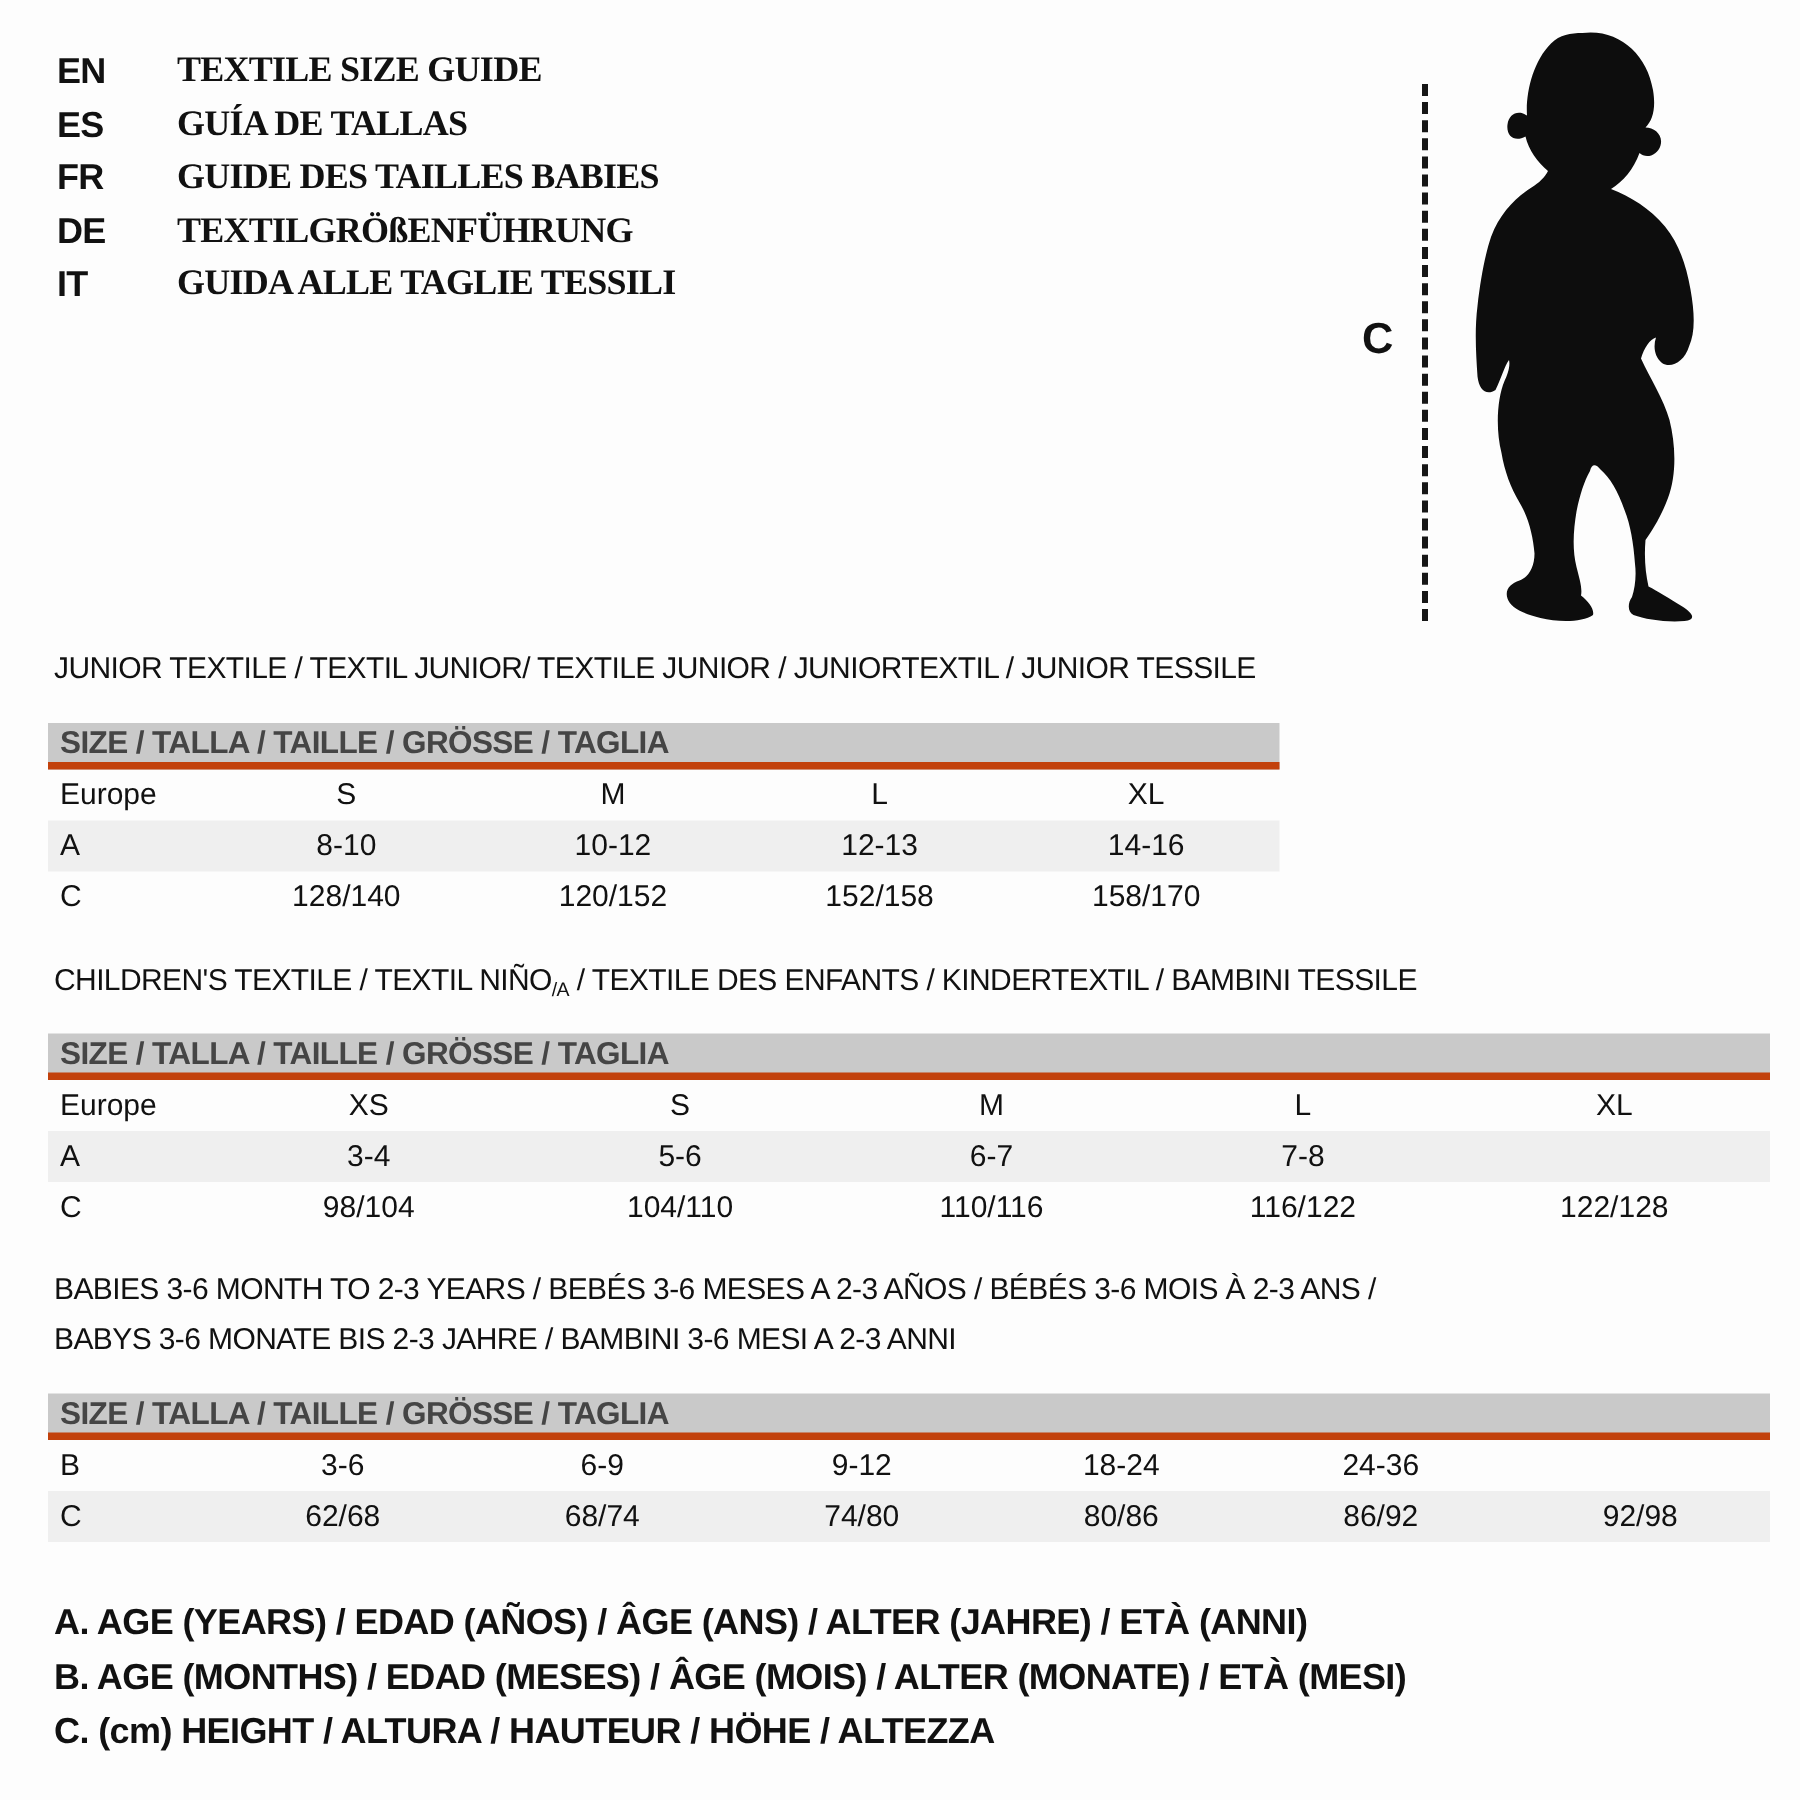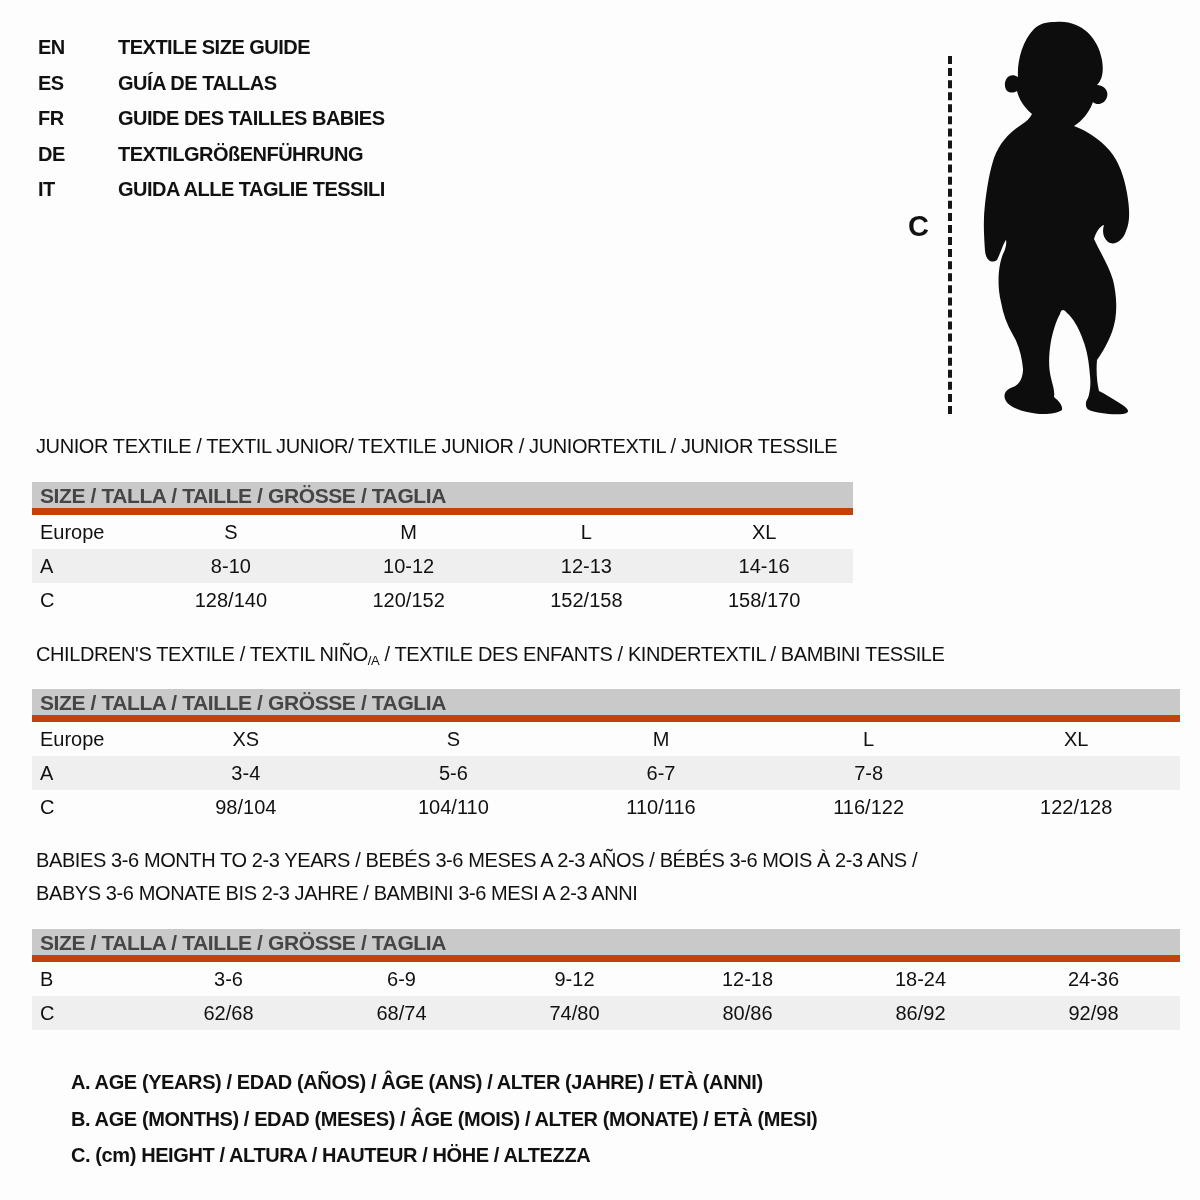--- a/index.html
+++ b/index.html
@@ -8,59 +8,59 @@
     background:#fdfdfd;
     font-family:"Liberation Sans", sans-serif;
     color:#111;
     position:relative;
     overflow:hidden;
   }
   .abs { position:absolute; }
 
   
   .lang-block { left:38px; top:30px; }
-  .lang-row { display:flex; font-weight:bold; font-size:20px; line-height:35.5px; letter-spacing:-0.5px; }
+  .lang-row { display:flex; font-weight:bold; font-size:24px; line-height:35.5px; letter-spacing:-0.5px; }
   .lang-code { width:80px; flex:0 0 80px; }
-  .lang-label { white-space:nowrap; }
+  .lang-label { white-space:nowrap;font-family:Liberation Serif, serif; }
 
   
   .height-line { left:948px; top:56px; height:358px; width:0; border-left:4px dashed #161616; }
   .c-label { left:908px; top:210px; font-size:29px; font-weight:bold; }
   .figure-svg { left:963px; top:14px; }
 
   
   .section-title { position:absolute; font-size:20px; font-weight:normal; letter-spacing:-0.4px; white-space:nowrap; line-height:24px; }
   .section-title .sub { font-size:13px; vertical-align:-4px; }
   #junior-title   { left:36px; top:434px; }
   #children-title { left:36px; top:642px; }
   #babies-title   { left:36px; top:844px; line-height:33px; }
 
   
   .size-table { position:absolute; font-size:20px; }
   .thead {
     background:#c9c9c9;
-    border-bottom:7px solid #c2410c;
+    border-bottom:5px solid #c2410c;
     color:#454545;
     font-weight:bold;
     font-size:21px;
     letter-spacing:-0.4px;
     height:26px; line-height:27px;
     padding-left:8px;
   }
   .trow { display:grid; grid-template-columns:110px repeat(var(--cols),1fr); height:34px; line-height:34px; }
   .trow .tlabel { padding-left:8px; text-align:left; }
   .trow .tcell { text-align:center; }
   .stripe { background:#efefef; }
 
   #junior-table   { left:32px; top:482px; width:821px;  --cols:4; }
   #children-table { left:32px; top:689px; width:1148px; --cols:5; }
   #babies-table   { left:32px; top:929px; width:1148px; --cols:6; }
 
   
-  .legend { left:36px; top:1064px; font-size:20px; font-weight:bold; letter-spacing:-0.4px; line-height:36.5px;margin-left:35px; }
+  .legend { left:36px; top:1064px; font-size:24px; font-weight:bold; letter-spacing:-0.4px; line-height:36.5px; }
   .legend-line { white-space:nowrap; }
 </style>
 </head>
 <body>
 
 <div class="abs lang-block">
   <div class="lang-row">
     <span class="lang-code">EN</span>
     <span class="lang-label">TEXTILE SIZE GUIDE</span>
   </div>
@@ -193,21 +193,20 @@
   <div>BABIES 3-6 MONTH TO 2-3 YEARS / BEBÉS 3-6 MESES A 2-3 AÑOS / BÉBÉS 3-6 MOIS À 2-3 ANS /</div>
   <div>BABYS 3-6 MONATE BIS 2-3 JAHRE / BAMBINI 3-6 MESI A 2-3 ANNI</div>
 </div>
 <div class="size-table" id="babies-table">
   <div class="thead">SIZE / TALLA / TAILLE / GRÖSSE / TAGLIA</div>
   <div class="trow">
     <div class="tlabel">B</div>
     <div class="tcell">3-6</div>
     <div class="tcell">6-9</div>
     <div class="tcell">9-12</div>
-    <div class="tcell">12-18</div>
     <div class="tcell">18-24</div>
     <div class="tcell">24-36</div>
   </div>
   <div class="trow stripe">
     <div class="tlabel">C</div>
     <div class="tcell">62/68</div>
     <div class="tcell">68/74</div>
     <div class="tcell">74/80</div>
     <div class="tcell">80/86</div>
     <div class="tcell">86/92</div>

